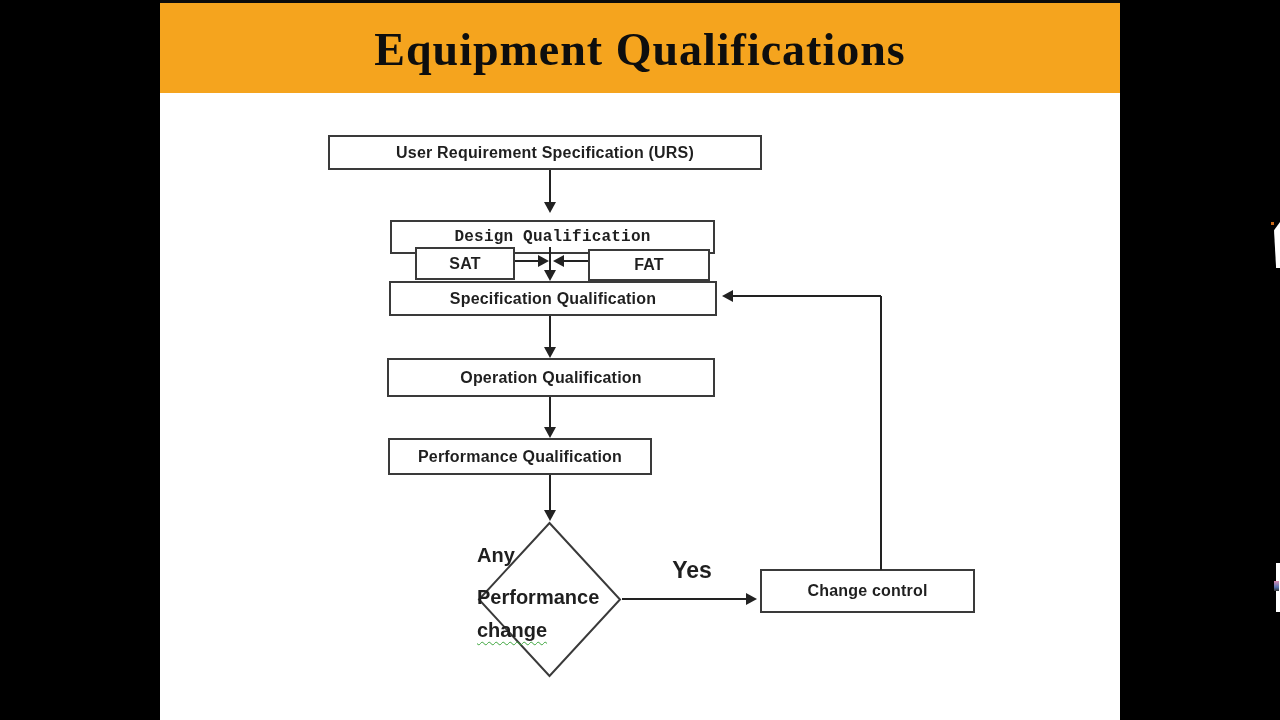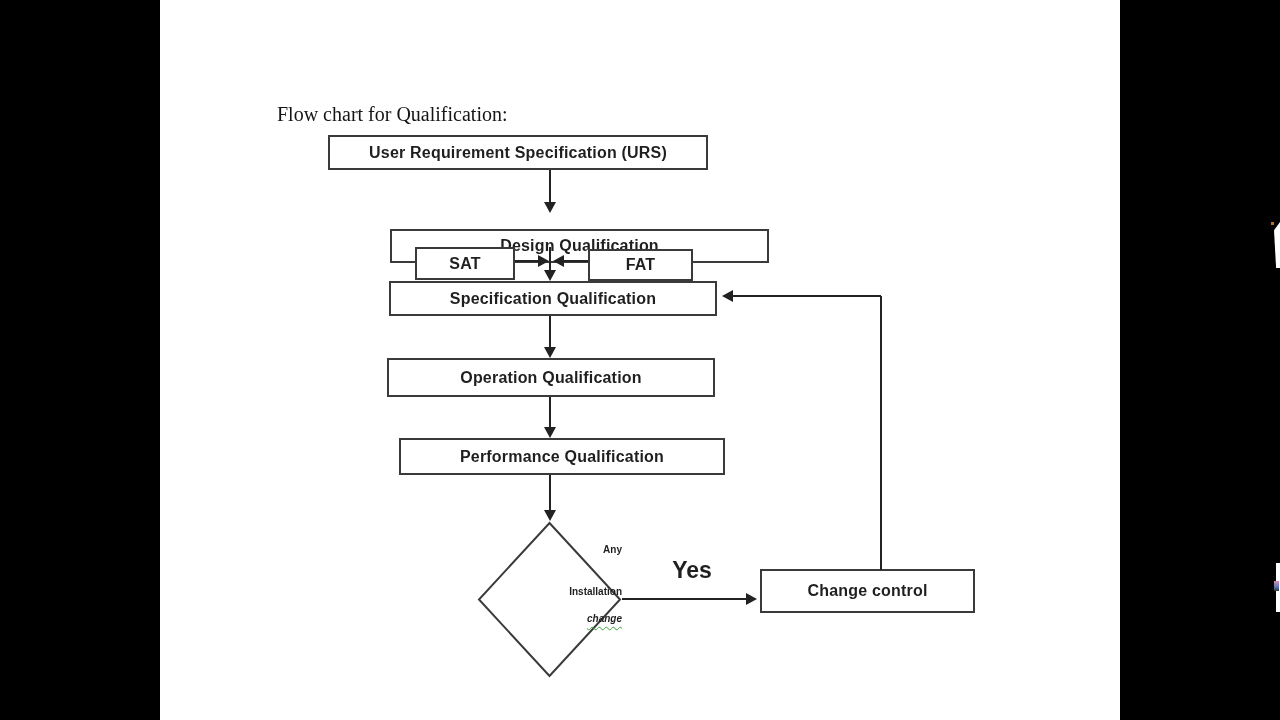--- a/index.html
+++ b/index.html
@@ -27,59 +27,61 @@
   .vline,.hline{position:absolute;background:var(--line);}
   .vline{width:2px;}
   .hline{height:2px;}
   .ah-down{position:absolute;width:0;height:0;border-left:6px solid transparent;
            border-right:6px solid transparent;border-top:11px solid var(--line);}
   .ah-right{position:absolute;width:0;height:0;border-top:6px solid transparent;
             border-bottom:6px solid transparent;border-left:11px solid var(--line);}
   .ah-left{position:absolute;width:0;height:0;border-top:6px solid transparent;
            border-bottom:6px solid transparent;border-right:11px solid var(--line);}
   .diamond-wrap{position:absolute;left:317px;top:521px;width:145px;height:157px;}
-  .diamond-text{position:absolute;width:145px;text-align:right;font-weight:bold;
-                font-size:10px;color:var(--text);}
+  .diamond-text{position:absolute;width:145px;text-align:left;font-weight:bold;
+                font-size:20px;color:var(--text);}
   .squiggly{text-decoration:underline;text-decoration-style:wavy;
             text-decoration-color:var(--squiggle);text-decoration-thickness:1px;
             text-underline-offset:4px;}
   .yes-label{position:absolute;left:502px;top:557px;width:60px;text-align:center;
              font-weight:bold;font-size:23px;color:var(--text);}
   .cursor-artifact{position:absolute;left:1274px;top:222px;width:6px;height:46px;background:#fff;
                    clip-path:polygon(100% 0,100% 100%,35% 100%,0 18%);}
   .cursor-dot{position:absolute;left:1271px;top:222px;width:3px;height:3px;background:#c96a1a;}
   .edge-strip{position:absolute;left:1276px;top:563px;width:4px;height:49px;background:#fff;}
   .edge-dot{position:absolute;left:1274px;top:581px;width:5px;height:10px;
             background:linear-gradient(180deg,#d98cb0 0%,#5a77b5 60%,#333 100%);}
 </style>
 </head>
 <body>
 
 <div class="stage">
   <div class="slide">
 
+    <div class="banner">
+      <div class="title">Equipment Qualifications</div>
+    </div>
 
-    <div class="subtitle">Flow chart for Qualification:</div>
 
-    <div class="fbox" style="left:168px;top:135px;width:380px;height:35px;">
+    <div class="fbox" style="left:168px;top:135px;width:434px;height:35px;">
       <span>User Requirement Specification (URS)</span>
     </div>
 
     <div class="vline" style="left:389px;top:170px;height:32px;"></div>
     <div class="ah-down" style="left:384px;top:202px;"></div>
 
-    <div class="fbox" style="left:230px;top:229px;width:379px;height:34px;">
+    <div class="fbox" style="left:230px;top:220px;width:325px;height:34px;font-family:Liberation Mono, monospace;">
       <span>Design Qualification</span>
     </div>
 
     <div class="fbox" style="left:255px;top:247px;width:100px;height:33px;">
       <span>SAT</span>
     </div>
 
-    <div class="fbox" style="left:428px;top:249px;width:105px;height:32px;">
+    <div class="fbox" style="left:428px;top:249px;width:122px;height:32px;">
       <span>FAT</span>
     </div>
 
     <div class="hline" style="left:355px;top:260px;width:23px;"></div>
     <div class="ah-right" style="left:378px;top:255px;"></div>
 
     <div class="hline" style="left:404px;top:260px;width:24px;"></div>
     <div class="ah-left" style="left:393px;top:255px;"></div>
 
     <div class="vline" style="left:389px;top:247px;height:23px;"></div>
@@ -92,34 +94,34 @@
     <div class="vline" style="left:389px;top:316px;height:31px;"></div>
     <div class="ah-down" style="left:384px;top:347px;"></div>
 
     <div class="fbox" style="left:227px;top:358px;width:328px;height:39px;">
       <span>Operation Qualification</span>
     </div>
 
     <div class="vline" style="left:389px;top:397px;height:30px;"></div>
     <div class="ah-down" style="left:384px;top:427px;"></div>
 
-    <div class="fbox" style="left:228px;top:438px;width:326px;height:37px;margin-left:11px;">
+    <div class="fbox" style="left:228px;top:438px;width:264px;height:37px;">
       <span>Performance Qualification</span>
     </div>
 
     <div class="vline" style="left:389px;top:475px;height:35px;"></div>
     <div class="ah-down" style="left:384px;top:510px;"></div>
 
     <div class="diamond-wrap">
       <svg width="145" height="157" viewBox="0 0 145 157">
         <polygon points="72.5,2 143,78.5 72.5,155 2,78.5" fill="#ffffff" stroke="#3A3A3A" stroke-width="2"></polygon>
       </svg>
       <div class="diamond-text" style="top:23px;">Any</div>
-      <div class="diamond-text" style="top:65px;">Installation</div>
-      <div class="diamond-text squiggly" style="top:92px;font-style:italic;">change</div>
+      <div class="diamond-text" style="top:65px;">Performance</div>
+      <div class="diamond-text squiggly" style="top:98px;">change</div>
     </div>
 
     <div class="yes-label">Yes</div>
 
     <div class="hline" style="left:462px;top:598px;width:124px;"></div>
     <div class="ah-right" style="left:586px;top:593px;"></div>
 
     <div class="fbox" style="left:600px;top:569px;width:215px;height:44px;">
       <span>Change control</span>
     </div>

